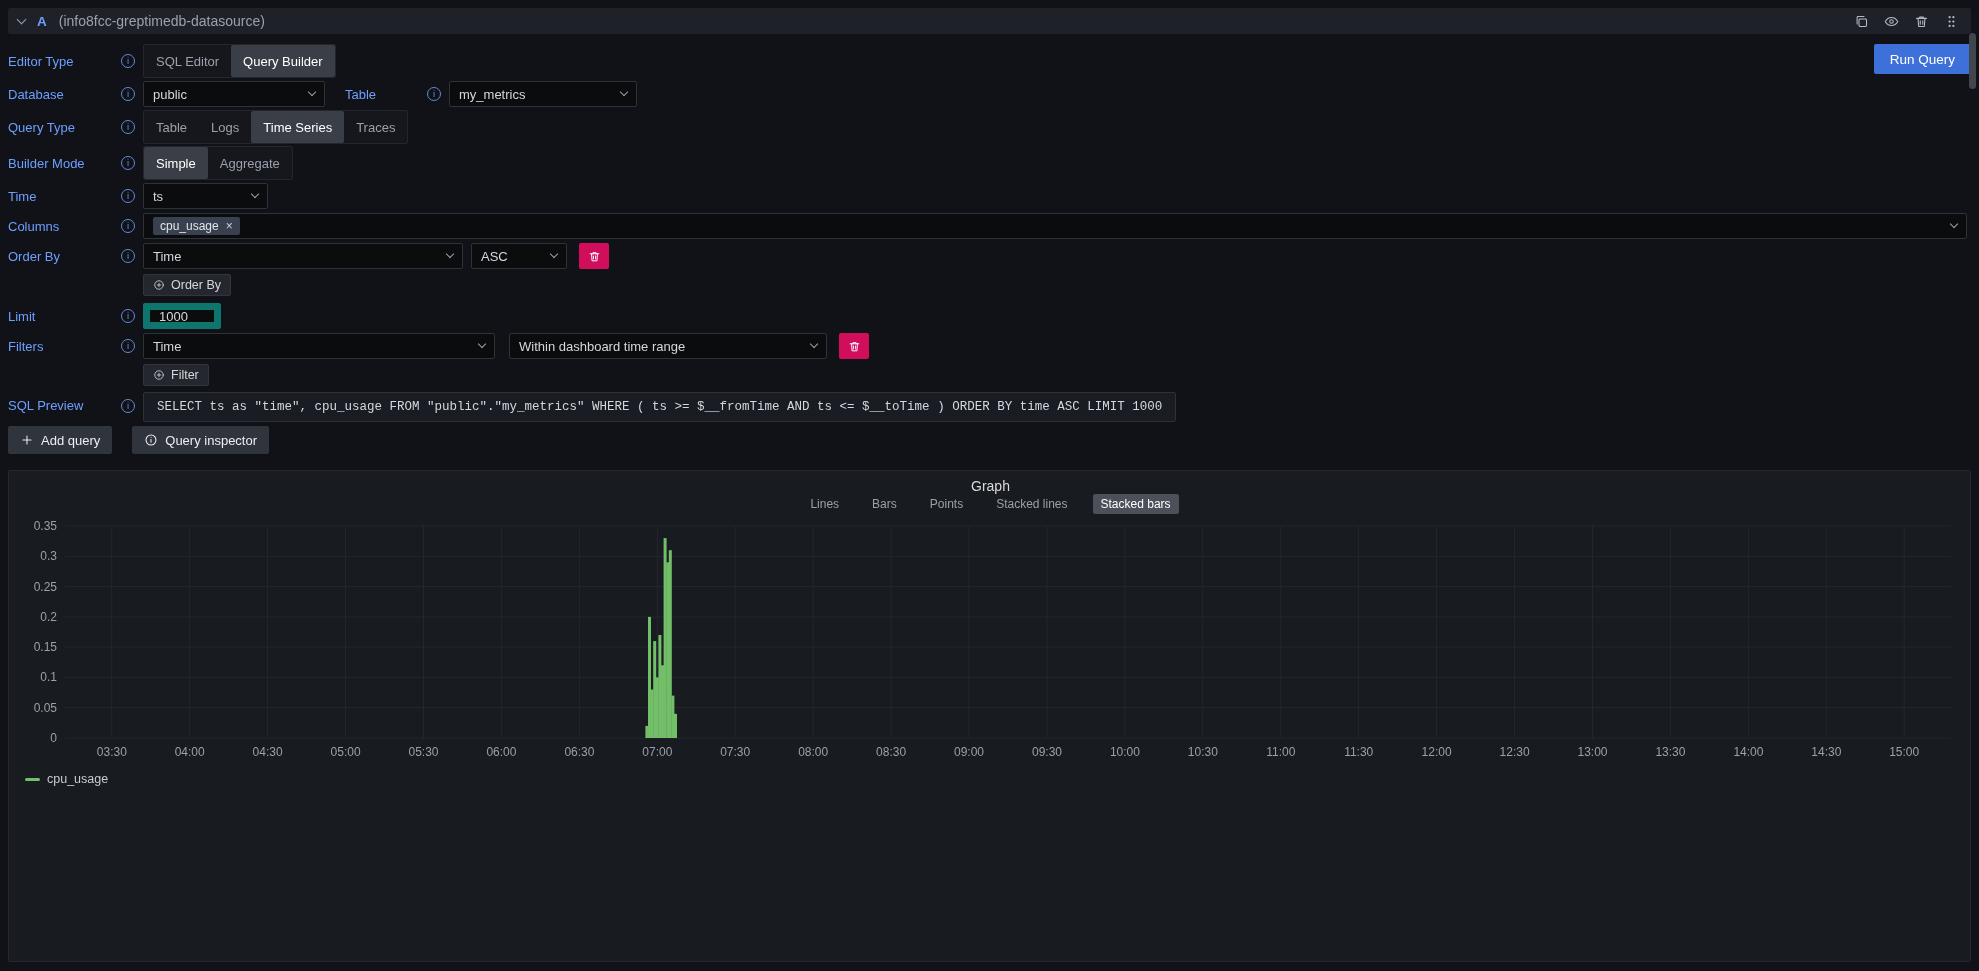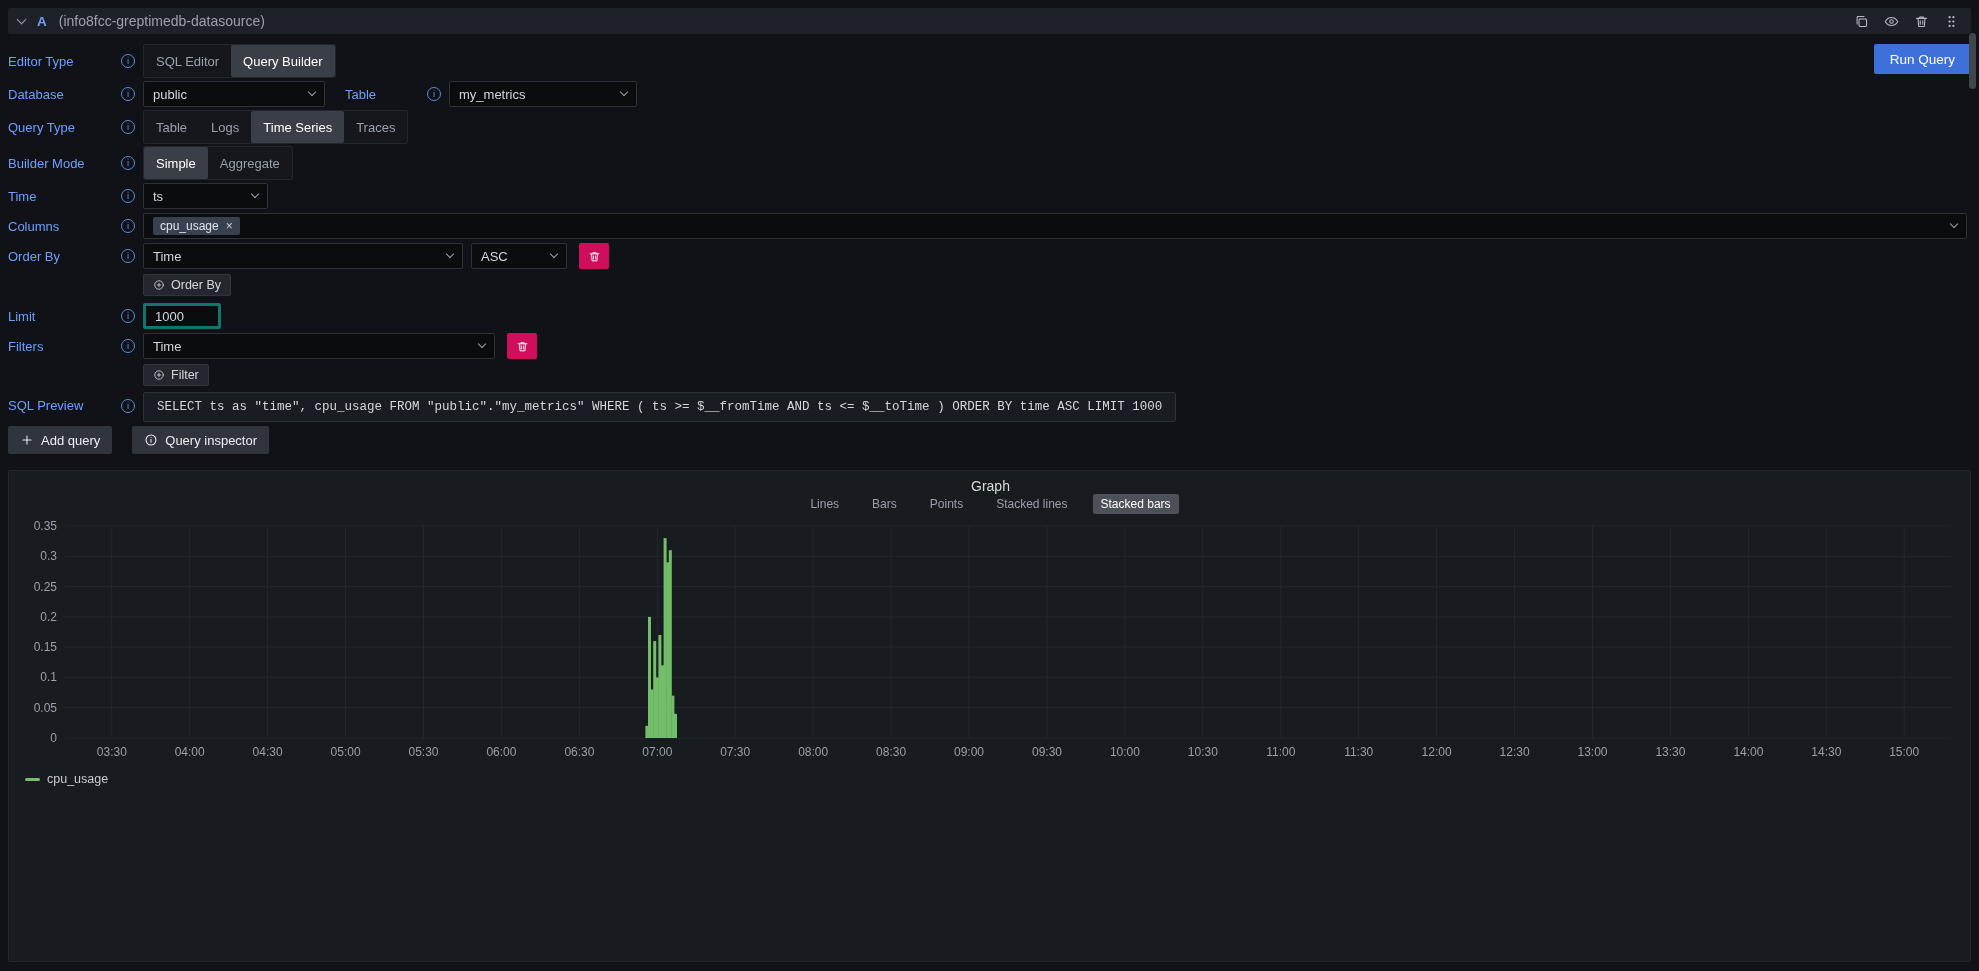--- a/index.html
+++ b/index.html
@@ -42,21 +42,21 @@
   .radio-group { display:inline-flex; align-items:stretch; background:#15171d; border:1px solid #23262c; border-radius:2px; height:34px; }
   .radio-opt { padding:0 12px; display:flex; align-items:center; font-size:13px; color:#9aa0ac; cursor:pointer; border-radius:2px; white-space:nowrap; }
   .radio-opt.selected { background:#3a3f47; color:#ffffff; }
   .select {
     height:26px; background:#0b0c0e; border:1px solid #2c3235; border-radius:2px;
     display:flex; align-items:center; justify-content:space-between;
     padding:0 9px; font-size:13px; color:#d5d7dd; cursor:pointer; white-space:nowrap;
   }
   .sel-chev { width:6px; height:6px; border-right:1.6px solid #9aa0ac; border-bottom:1.6px solid #9aa0ac; transform:rotate(45deg); margin:-4px 0 0 10px; flex:none; }
   .input {
-    height:26px; background:#0b0c0e; border:3px solid #0f766e; border-radius:2px;
+    height:26px; background:#0b0c0e; border:7px solid #0f766e; border-radius:2px;
     padding:0 9px; font-size:13px; color:#d5d7dd; font-family:inherit; outline:none;
   }
   .tag { display:inline-flex; align-items:center; gap:7px; background:#394050; border-radius:2px; font-size:12px; padding:2px 7px; color:#e3e5e9; }
   .tag .x { cursor:pointer; color:#cfd3da; }
   .btn-danger { width:30px; height:26px; background:var(--danger,#d10e5c); border:none; border-radius:2px; display:flex; align-items:center; justify-content:center; cursor:pointer; margin-left:12px; }
   .btn-danger svg { width:13px; height:13px; stroke:#fff; fill:none; stroke-width:1.8; stroke-linecap:round; }
   .btn-sub {
     height:22px; display:inline-flex; align-items:center; gap:6px;
     background:#24272e; border:1px solid #31353c; border-radius:2px;
     color:#d5d7dd; font-size:12.5px; padding:0 9px; cursor:pointer;
@@ -266,20 +266,24 @@
         <input class="input" style="width: 78px;" value="1000">
       </div>
 
       <div class="frow">
         <div class="flabel">
           <span>Filters</span>
           <span class="info-i">i</span>
         </div>
         <div class="select" style="width:352px">
           <span>Time</span>
+          <span class="sel-chev"></span>
+        </div>
+        <div class="select" style="width:318px; margin-left:14px">
+          <span>Within dashboard time range</span>
           <span class="sel-chev"></span>
         </div>
         <button class="btn-danger">
           <svg viewBox="0 0 24 24">
               <path d="M4 7h16"></path>
               <path d="M9 7V5h6v2"></path>
               <path d="M6.5 7l1 13h9l1-13"></path>
               <path d="M10 11v5.5M14 11v5.5"></path>
             </svg>
         </button>

